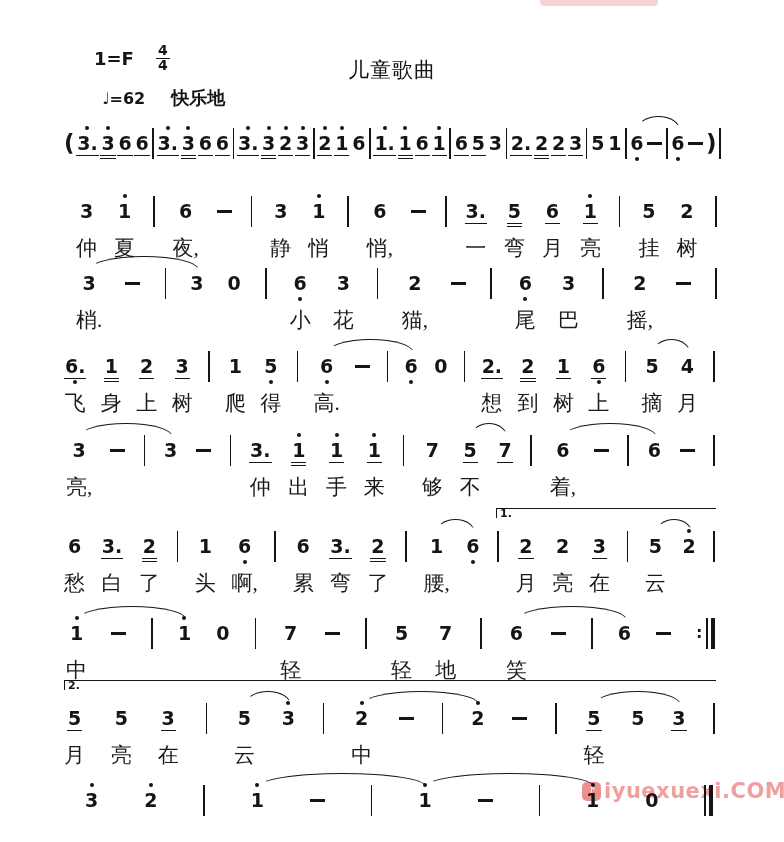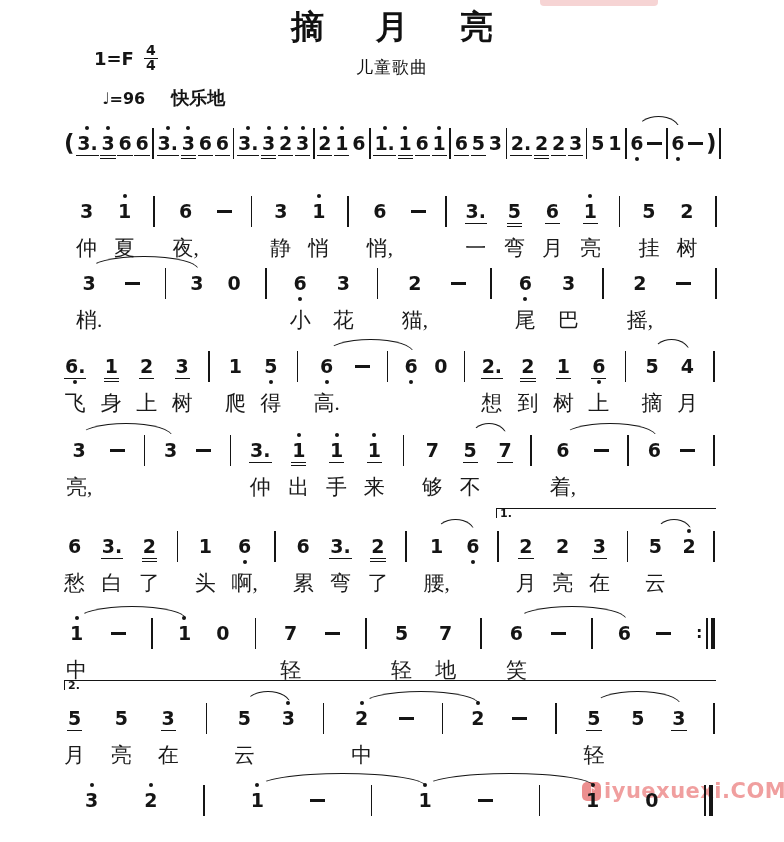--- a/index.html
+++ b/index.html
@@ -3,22 +3,22 @@
 <meta charset="utf-8">
 <style>
   html,body { margin:0; padding:0; background:#fff; }
   .page { position:relative; width:784px; height:842px; background:#ffffff; overflow:hidden;
           font-family:"DejaVu Sans",sans-serif; color:#151515; }
 
   
   .title { position:absolute; top:5px; left:0; right:0; text-align:center;
            font-size:33px; font-weight:bold; word-spacing:40px; color:#111; }
   .subtitle { position:absolute; top:56px; left:0; right:0; text-align:center;
-              font-size:17px; letter-spacing:1px; color:#111; }
-  .keysig { position:absolute; left:94px; top:44px; display:flex; gap:10px; align-items:center;
+              font-size:21px; letter-spacing:1px; color:#111; }
+  .keysig { position:absolute; left:94px; top:44px; display:flex; gap:22px; align-items:center;
             font-size:18px; font-weight:bold; }
   .frac { display:inline-flex; flex-direction:column; align-items:center;
           font-size:14px; line-height:13px; font-weight:bold; }
   .frac .ftop { border-bottom:1.5px solid #111; padding:0 2px 1px; }
   .tempo { position:absolute; left:102px; top:86px; display:flex; gap:26px; align-items:baseline;
            font-size:16px; font-weight:bold; }
   .mood { font-size:18px; }
   .credits { position:absolute; right:86px; top:38px; font-size:16px; line-height:22px;
              letter-spacing:4px; color:#111; }
 
@@ -57,33 +57,32 @@
          border-top-color:#151515; border-radius:50% / 100% 100% 0 0; }
   .volta { position:absolute; top:-19px; height:9px; border-top:1.3px solid #151515;
            border-left:1.3px solid #151515; }
   .vlabel { position:absolute; left:3px; top:-2px; font-size:11px; font-weight:bold; color:#151515; }
 </style>
 </head>
 <body>
 
 <div class="page">
   <div class="smudge"></div>
-  <div class="title">摘 月 亮</div>
   <div class="subtitle">儿童歌曲</div>
 
   <div class="keysig">
     <span>1=F</span>
     <span class="frac">
       <span class="ftop">4</span>
       <span>4</span>
     </span>
   </div>
 
   <div class="tempo">
-    <span>♩=96</span>
+    <span>♩=62</span>
     <span class="mood">快乐地</span>
   </div>
 
 
   <div id="score">
       <div class="mline" style="top: 124px; left: 64px; width: 658px;">
         <div class="trow">
           <div class="tok k-open">
             <div class="odot up"></div>
             <div class="numrow">

